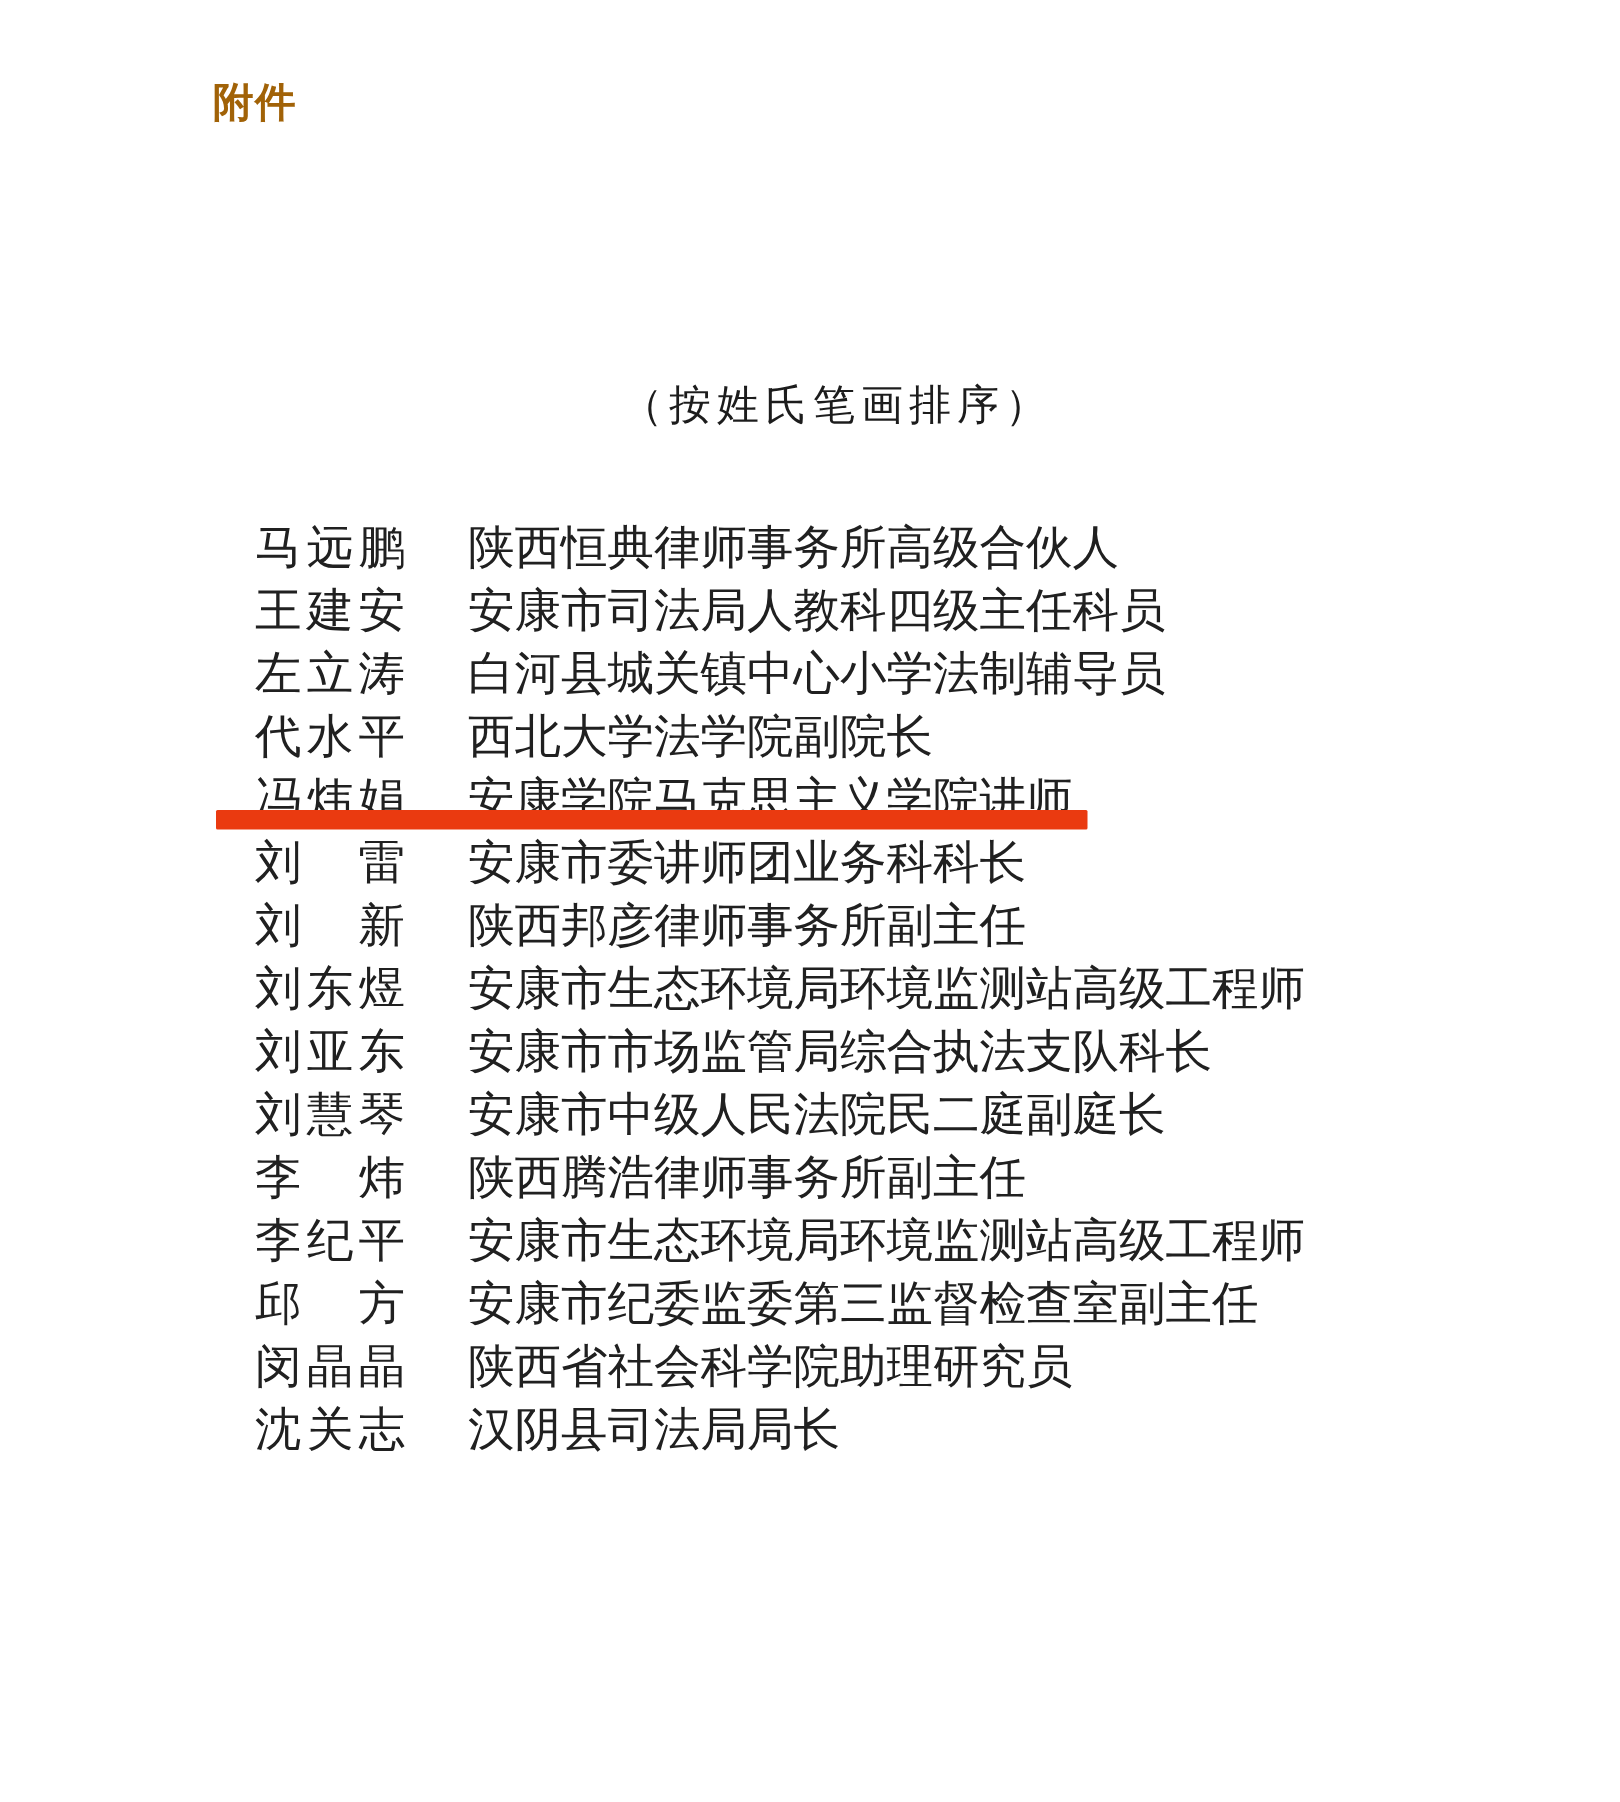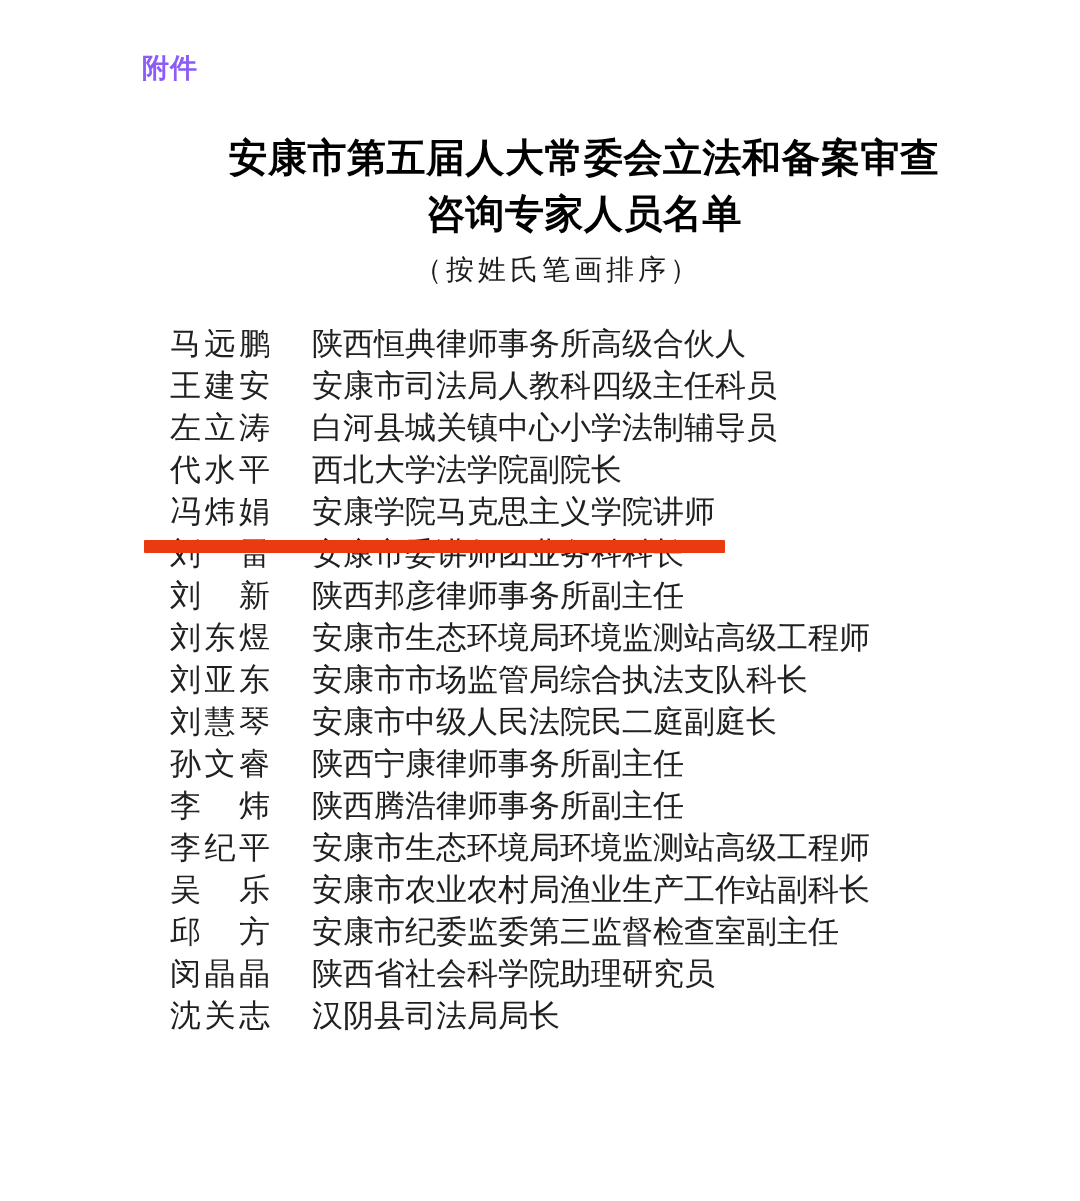--- a/index.html
+++ b/index.html
@@ -16,21 +16,21 @@
     font-family: "Liberation Serif", "DejaVu Serif", serif;
     color: #1c1c1c;
   }
   .attachment {
     position: absolute;
     left: 142px;
     top: 50px;
     font-family: "Liberation Sans", "DejaVu Sans", sans-serif;
     font-weight: 700;
     font-size: 27px;
-    color: #8b5cf6;
+    color: #a16207;
     letter-spacing: 1px;
   }
   .doc-title {
     position: absolute;
     left: 0;
     right: 0;
     top: 130px;
     box-sizing: border-box;
     padding-left: 88px;
     text-align: center;
@@ -48,21 +48,21 @@
     box-sizing: border-box;
     padding-left: 36px;
     text-align: center;
     font-size: 28px;
     letter-spacing: 4px;
     color: #1c1c1c;
   }
   .expert-list {
     position: absolute;
     left: 0;
-    top: 323px;
+    top: 344px;
     width: 1080px;
   }
   .row {
     height: 42px;
     line-height: 42px;
     white-space: nowrap;
   }
   .row .name {
     display: inline-block;
     vertical-align: top;
@@ -91,24 +91,20 @@
     border-radius: 1px;
   }
 </style>
 </head>
 <body>
 
 <div class="page">
 
   <div class="attachment">附件</div>
 
-  <div class="doc-title">
-    <div>安康市第五届人大常委会立法和备案审查</div>
-    <div>咨询专家人员名单</div>
-  </div>
 
   <div class="subtitle">（按姓氏笔画排序）</div>
 
   <div class="expert-list" id="expert-list">
   <div class="row">
     <span class="name">马远鹏</span>
     <span class="role">陕西恒典律师事务所高级合伙人</span>
   </div>
 
   <div class="row">
@@ -150,41 +146,33 @@
     <span class="name">刘亚东</span>
     <span class="role">安康市市场监管局综合执法支队科长</span>
   </div>
 
   <div class="row">
     <span class="name">刘慧琴</span>
     <span class="role">安康市中级人民法院民二庭副庭长</span>
   </div>
 
 
-  <div class="row">
-    <span class="name">孙文睿</span>
-    <span class="role">陕西宁康律师事务所副主任</span>
-  </div>
 
   <div class="row">
     <span class="name">李炜</span>
     <span class="role">陕西腾浩律师事务所副主任</span>
   </div>
 
 
 
   <div class="row">
     <span class="name">李纪平</span>
     <span class="role">安康市生态环境局环境监测站高级工程师</span>
   </div>
 
-  <div class="row">
-    <span class="name">吴乐</span>
-    <span class="role">安康市农业农村局渔业生产工作站副科长</span>
-  </div>
 
   <div class="row">
     <span class="name">邱方</span>
     <span class="role">安康市纪委监委第三监督检查室副主任</span>
   </div>
 
   <div class="row">
     <span class="name">闵晶晶</span>
     <span class="role">陕西省社会科学院助理研究员</span>
   </div>

